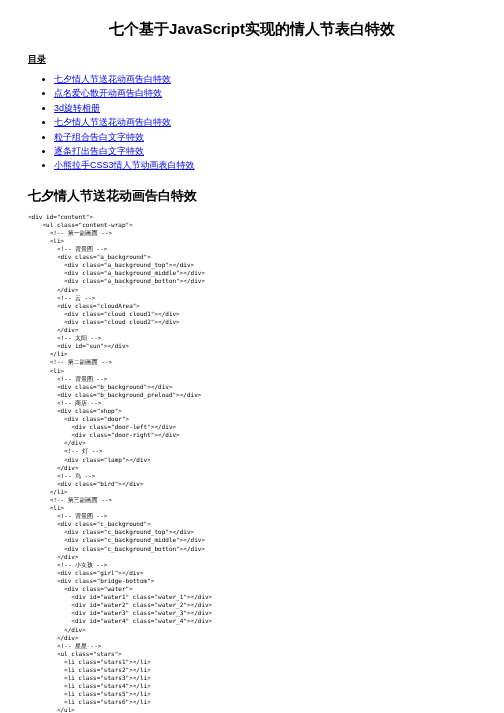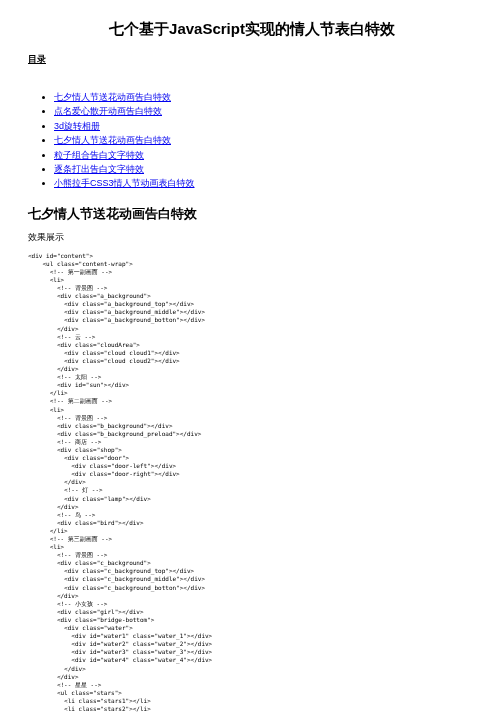--- a/index.html
+++ b/index.html
@@ -17,21 +17,21 @@
 }
 h1 {
   font-size: 15px;
   font-weight: bold;
   text-align: center;
   margin: 8px 0 14px 0;
 }
 .toc-label {
   font-size: 9px;
   font-weight: bold;
-  margin-bottom: 24px;
+  margin-bottom: 6px;
   text-decoration: underline;
 }
 ul.toc {
   margin: 0 0 14px 0;
   padding-left: 26px;
 }
 ul.toc li {
   font-size: 9px;
   line-height: 1.6;
   list-style: disc;
@@ -78,21 +78,20 @@
     <li><a href="#">点名爱心散开动画告白特效</a></li>
     <li><a href="#">3d旋转相册</a></li>
     <li><a href="#">七夕情人节送花动画告白特效</a></li>
     <li><a href="#">粒子组合告白文字特效</a></li>
     <li><a href="#">逐条打出告白文字特效</a></li>
     <li><a href="#">小熊拉手CSS3情人节动画表白特效</a></li>
   </ul>
 
   <h2>七夕情人节送花动画告白特效</h2>
 
-  <div class="section-label">效果展示</div>
 
   <div class="placeholder"></div>
 
 
   <pre class="code">&lt;div id="content"&gt;
     &lt;ul class="content-wrap"&gt;
       &lt;!-- 第一副画面 --&gt;
       &lt;li&gt;
         &lt;!-- 背景图 --&gt;
         &lt;div class="a_background"&gt;

